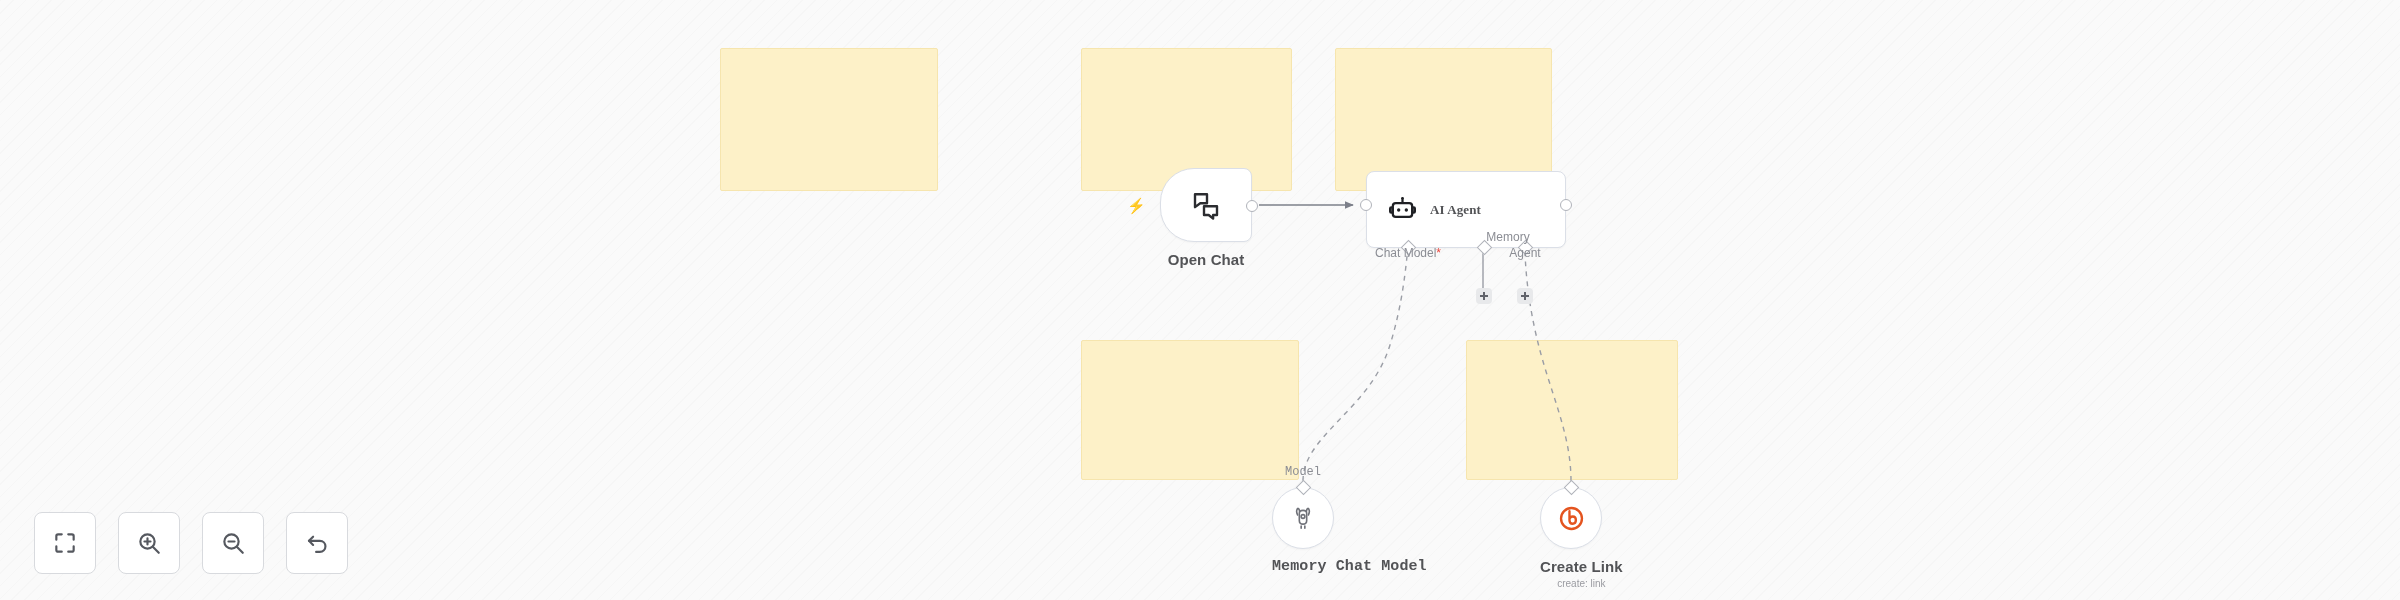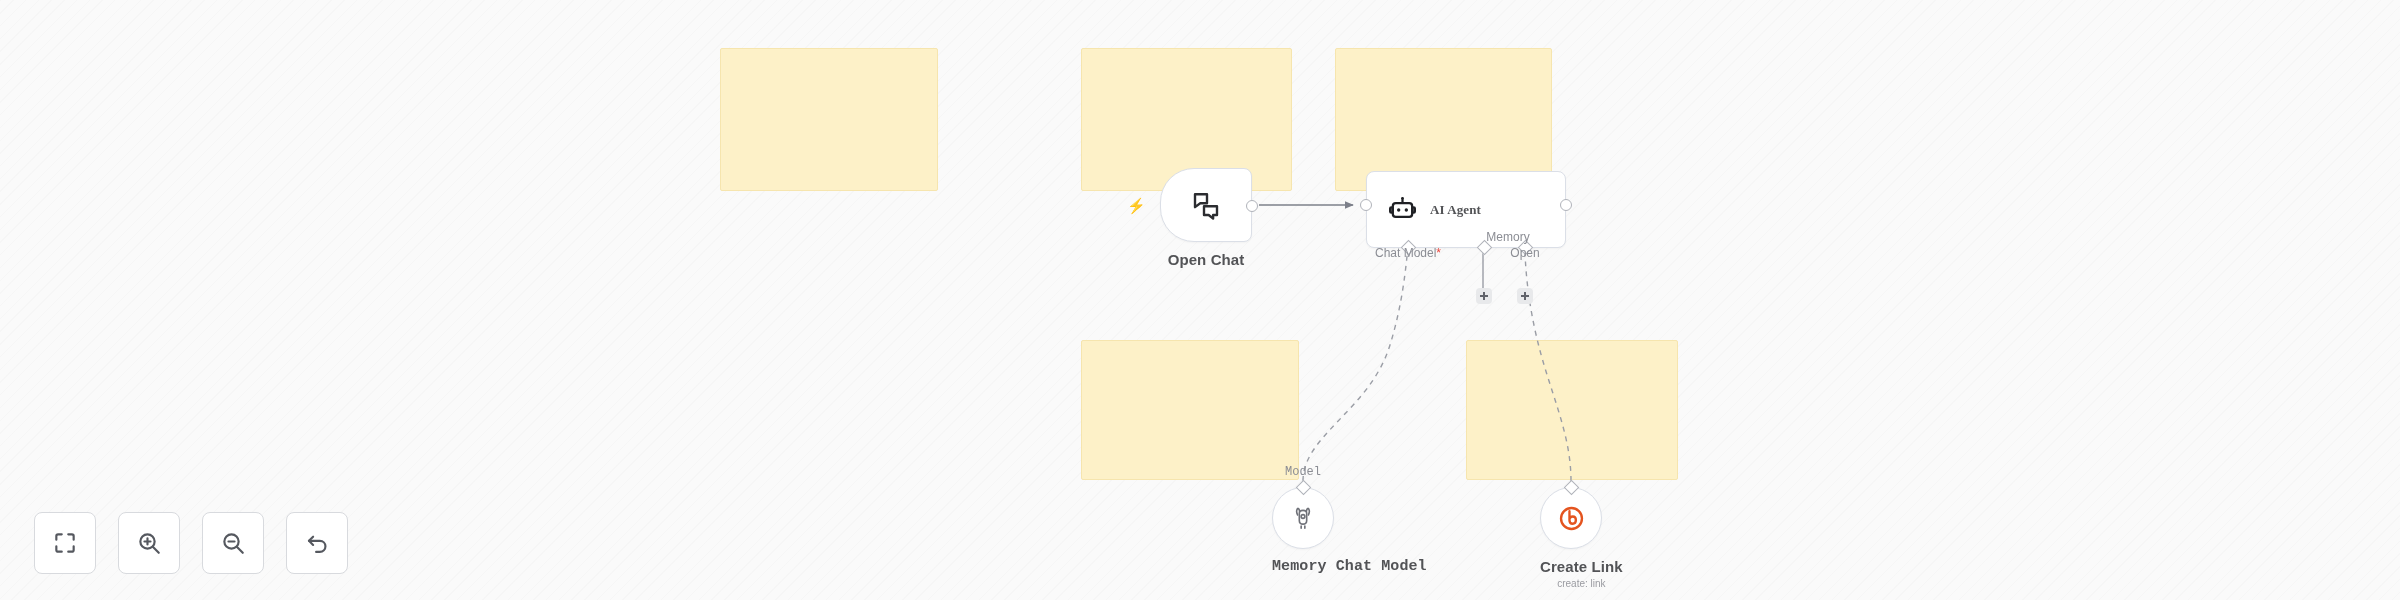--- a/index.html
+++ b/index.html
@@ -240,21 +240,21 @@
 
       <div class="handle-diamond" style="left:36px; bottom:-6px;"></div>
       <div class="handle-diamond" style="left:112px; bottom:-6px;"></div>
       <div class="handle-diamond" style="left:153px; bottom:-6px;"></div>
     </div>
 
     <div class="port-label" style="left:42px; top:75px;">
       <span>Chat Model</span><span class="req">*</span>
     </div>
     <div class="port-label" style="left:118px; top:59px;margin-left:24px;">Memory</div>
-    <div class="port-label" style="left:159px; top:75px;">Open</div>
+    <div class="port-label" style="left:159px; top:75px;">Agent</div>
 
     <div class="plus-btn" style="left:110px; top:117px;"></div>
     <div class="plus-btn" style="left:151px; top:117px;"></div>
   </div>
 
   <div class="node node-circle" style="left:1272px; top:487px;font-family:Liberation Mono, monospace;">
     <div class="port-label" style="left:31px; top:-22px;">Model</div>
     <div class="node-box">
       <span class="node-icon">
         <svg width="26" height="26" viewBox="0 0 24 24" fill="none" stroke="#6f7178" stroke-width="1.5" stroke-linecap="round" stroke-linejoin="round">

